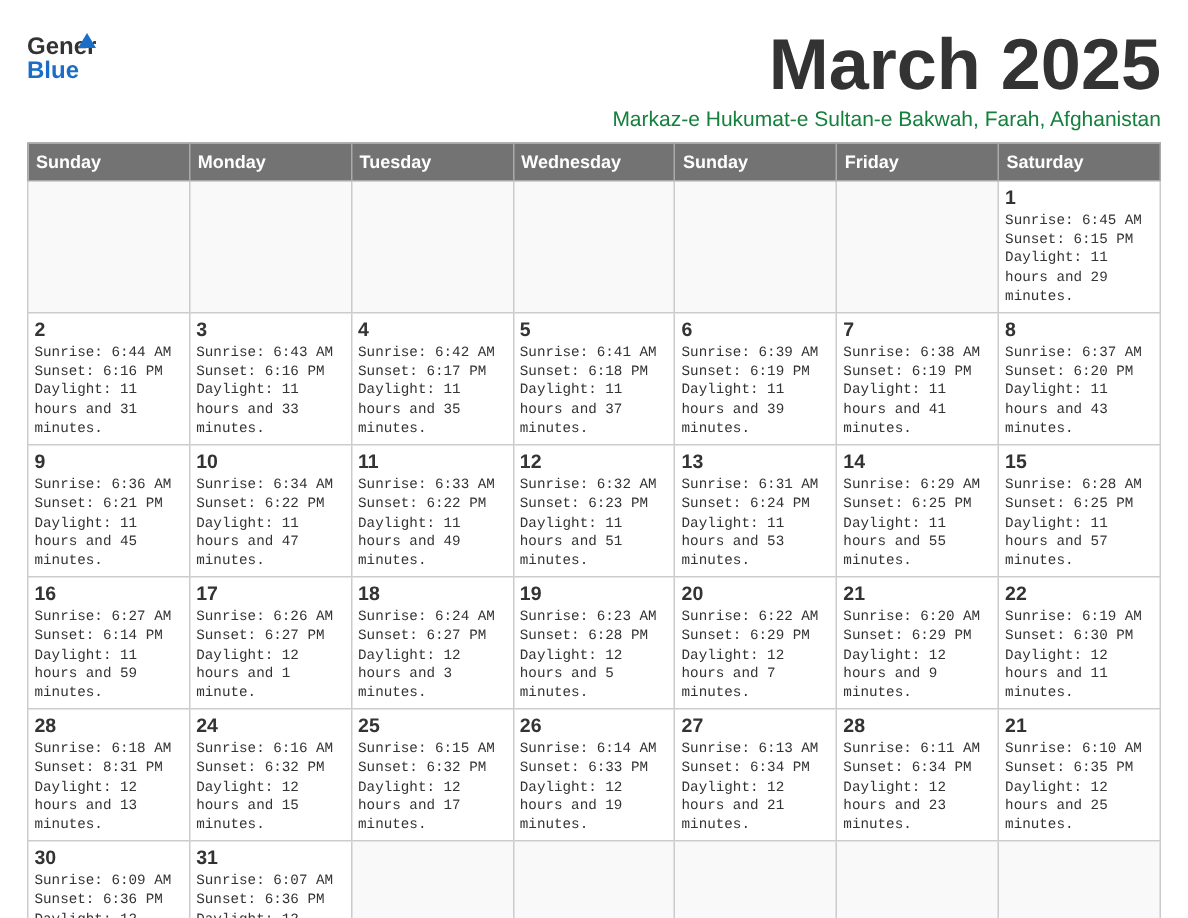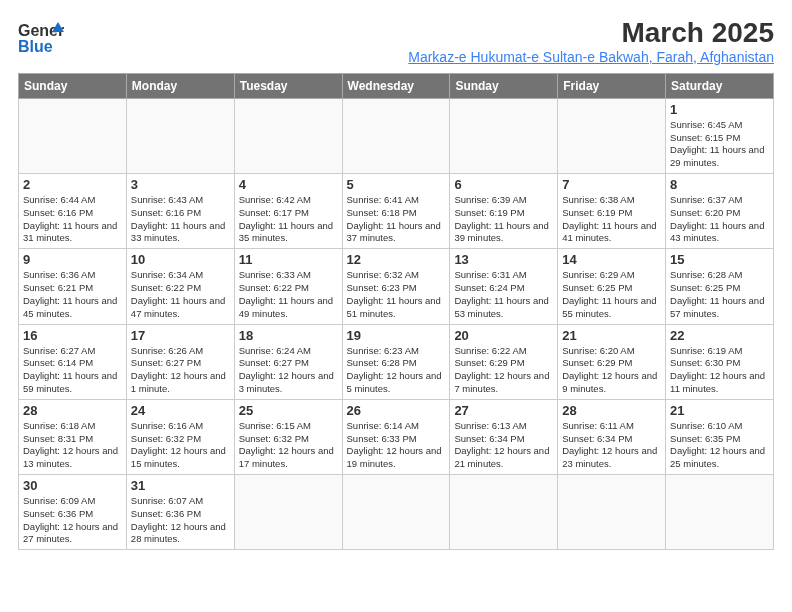--- a/index.html
+++ b/index.html
@@ -27,30 +27,29 @@
     }
     .logo-wrapper {
       display: flex;
       align-items: center;
       gap: 2px;
     }
     .title-area {
       text-align: right;
     }
     .main-title {
-      font-size: 28px;
+      font-size: 48px;
       font-weight: bold;
       color: #333;
       line-height: 1.1;
     }
     .subtitle {
       font-size: 14px;
-      color: #3b82f6;
+      color: #15803d;
       font-weight: normal;
-      text-decoration: underline;
     }
     .calendar {
       width: 100%;
       border-collapse: collapse;
       margin-top: 8px;
     }
     .calendar th {
       background: #737373;
       color: #fff;
       text-align: left;
@@ -72,20 +71,21 @@
       font-size: 13px;
       font-weight: bold;
       color: #333;
       display: block;
       margin-bottom: 2px;
     }
     .day-info {
       font-size: 9.5px;
       color: #333;
       line-height: 1.35;
+      font-family: Liberation Mono, monospace;
     }
     .empty-cell {
       background: #f9f9f9;
     }
     td { height: 72px; }
   </style>
 </head>
 <body>
 
 <div class="page">

